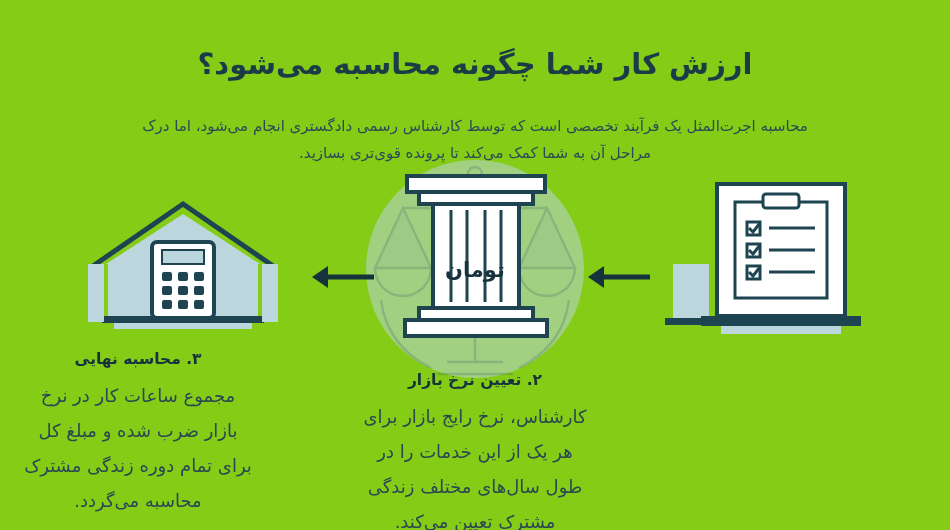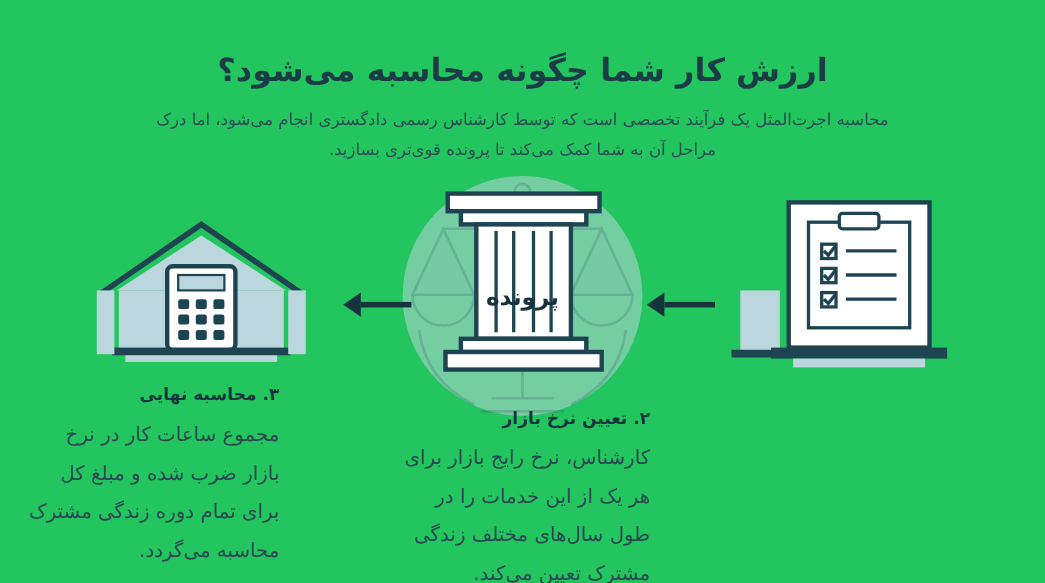--- a/index.html
+++ b/index.html
@@ -5,33 +5,33 @@
   html,body{margin:0;padding:0;}
   body{
     width:950px;height:530px;
     background:#f3f1ec;
     font-family:"DejaVu Sans","Liberation Sans",sans-serif;
     overflow:hidden;
     position:relative;
   }
   .page{
     position:relative;width:950px;height:530px;
-    background:#22c55e;
+    background:#84cc16;
   }
 
   
   .header{
     position:absolute;top:46px;left:0;width:950px;text-align:center;
   }
   .title{
     font-size:29px;font-weight:bold;color:#1b3c47;letter-spacing:0px;
     margin:0 auto;line-height:1.3;
   }
   .subtitle{
-    margin:12px auto 0;width:700px;
+    margin:29px auto 0;width:700px;
     font-size:15px;color:#2c4a55;line-height:1.85;
   }
 
   
   .watermark{
     position:absolute;left:351px;top:150px;width:248px;height:245px;
     opacity:.22;
   }
 
   
@@ -52,21 +52,21 @@
     width:0;height:0;border-top:11px solid transparent;border-bottom:11px solid transparent;
   }
   .arrow-left-1{left:312px;top:277px;width:62px;}
   .arrow-left-1 .shaft{right:0;width:46px;}
   .arrow-left-1 .head{left:0;border-right:16px solid #16333d;}
   .arrow-left-2{left:588px;top:277px;width:62px;}
   .arrow-left-2 .shaft{right:0;width:46px;}
   .arrow-left-2 .head{left:0;border-right:16px solid #16333d;}
 
   
-  .col{position:absolute;width:232px;}
+  .col{position:absolute;width:232px;text-align:center;}
   .col-right{right:22px;top:350px;}
   .col-mid{left:359px;top:350px;margin-top:21px;}
   .col-left{left:22px;top:350px;}
   .col h3{
     margin:0 0 10px;font-size:15.5px;font-weight:bold;color:#16333d;
   }
   .col p{
     margin:0;font-size:18px;line-height:1.95;color:#2a4752;
   }
 
@@ -160,21 +160,21 @@
       <g stroke="#1d4450" stroke-width="3">
         <line x1="70" y1="42" x2="70" y2="134"></line>
         <line x1="86" y1="42" x2="86" y2="134"></line>
         <line x1="104" y1="42" x2="104" y2="134"></line>
         <line x1="120" y1="42" x2="120" y2="134"></line>
       </g>
       <rect x="38" y="140" width="114" height="12" fill="#ffffff" stroke="#1d4450" stroke-width="4"></rect>
       <rect x="24" y="152" width="142" height="16" fill="#ffffff" stroke="#1d4450" stroke-width="4"></rect>
     </svg>
   </div>
-  <div class="toman">پرونده</div>
+  <div class="toman">تومان</div>
 
   <div class="ill ill-house">
     <svg viewBox="0 0 210 160" width="210" height="160" aria-hidden="true">
       <path d="M12 78 L105 14 L198 78" fill="none" stroke="#1d4450" stroke-width="5"></path>
       <path d="M28 74 L105 24 L182 74 Z" fill="#bcd6dd"></path>
       <rect x="30" y="74" width="150" height="58" fill="#bcd6dd"></rect>
       <rect x="24" y="126" width="162" height="7" fill="#1d4450"></rect>
       <rect x="36" y="133" width="138" height="6" fill="#bcd6dd"></rect>
       <rect x="74" y="52" width="62" height="76" rx="5" fill="#ffffff" stroke="#1d4450" stroke-width="4"></rect>
       <rect x="84" y="60" width="42" height="14" fill="#bcd6dd" stroke="#1d4450" stroke-width="2"></rect>

